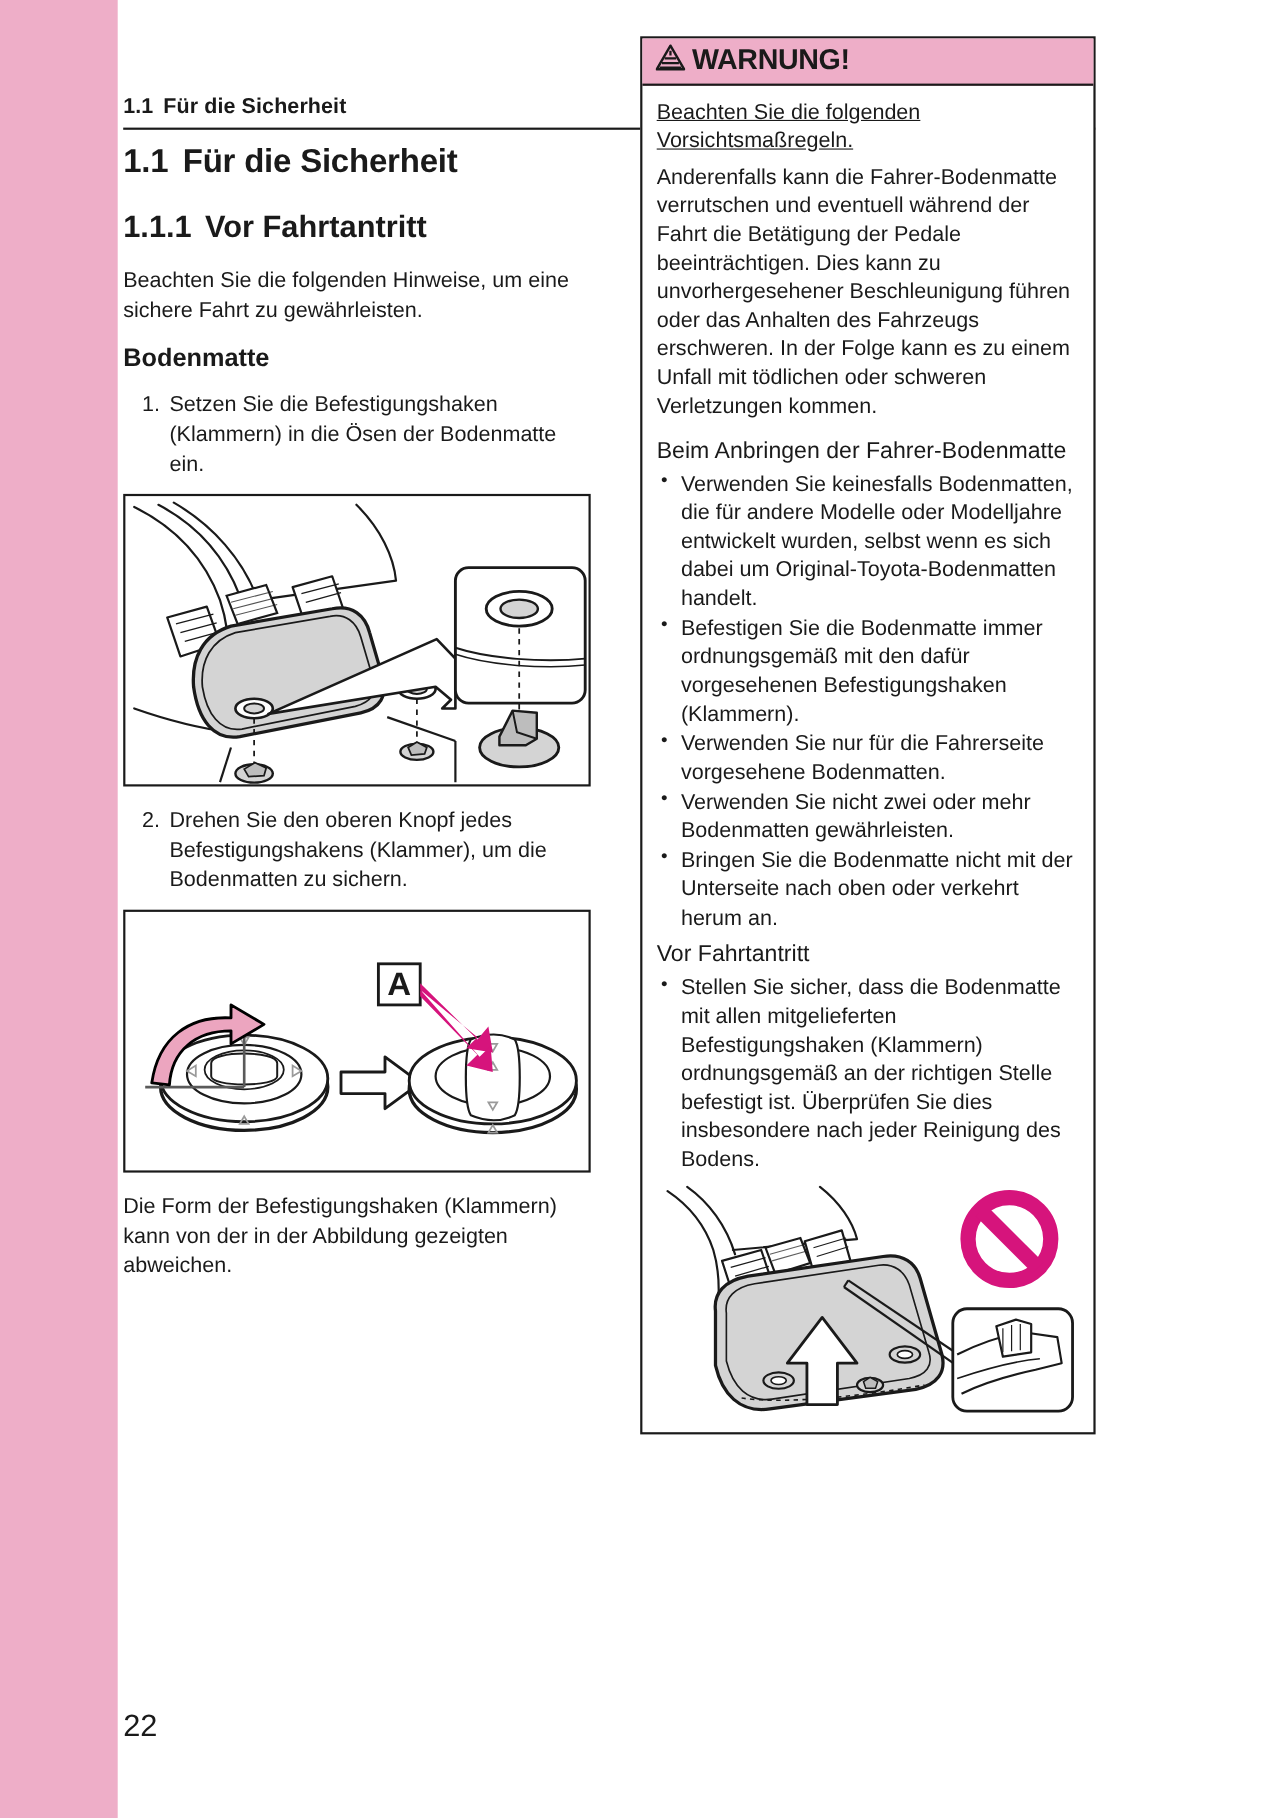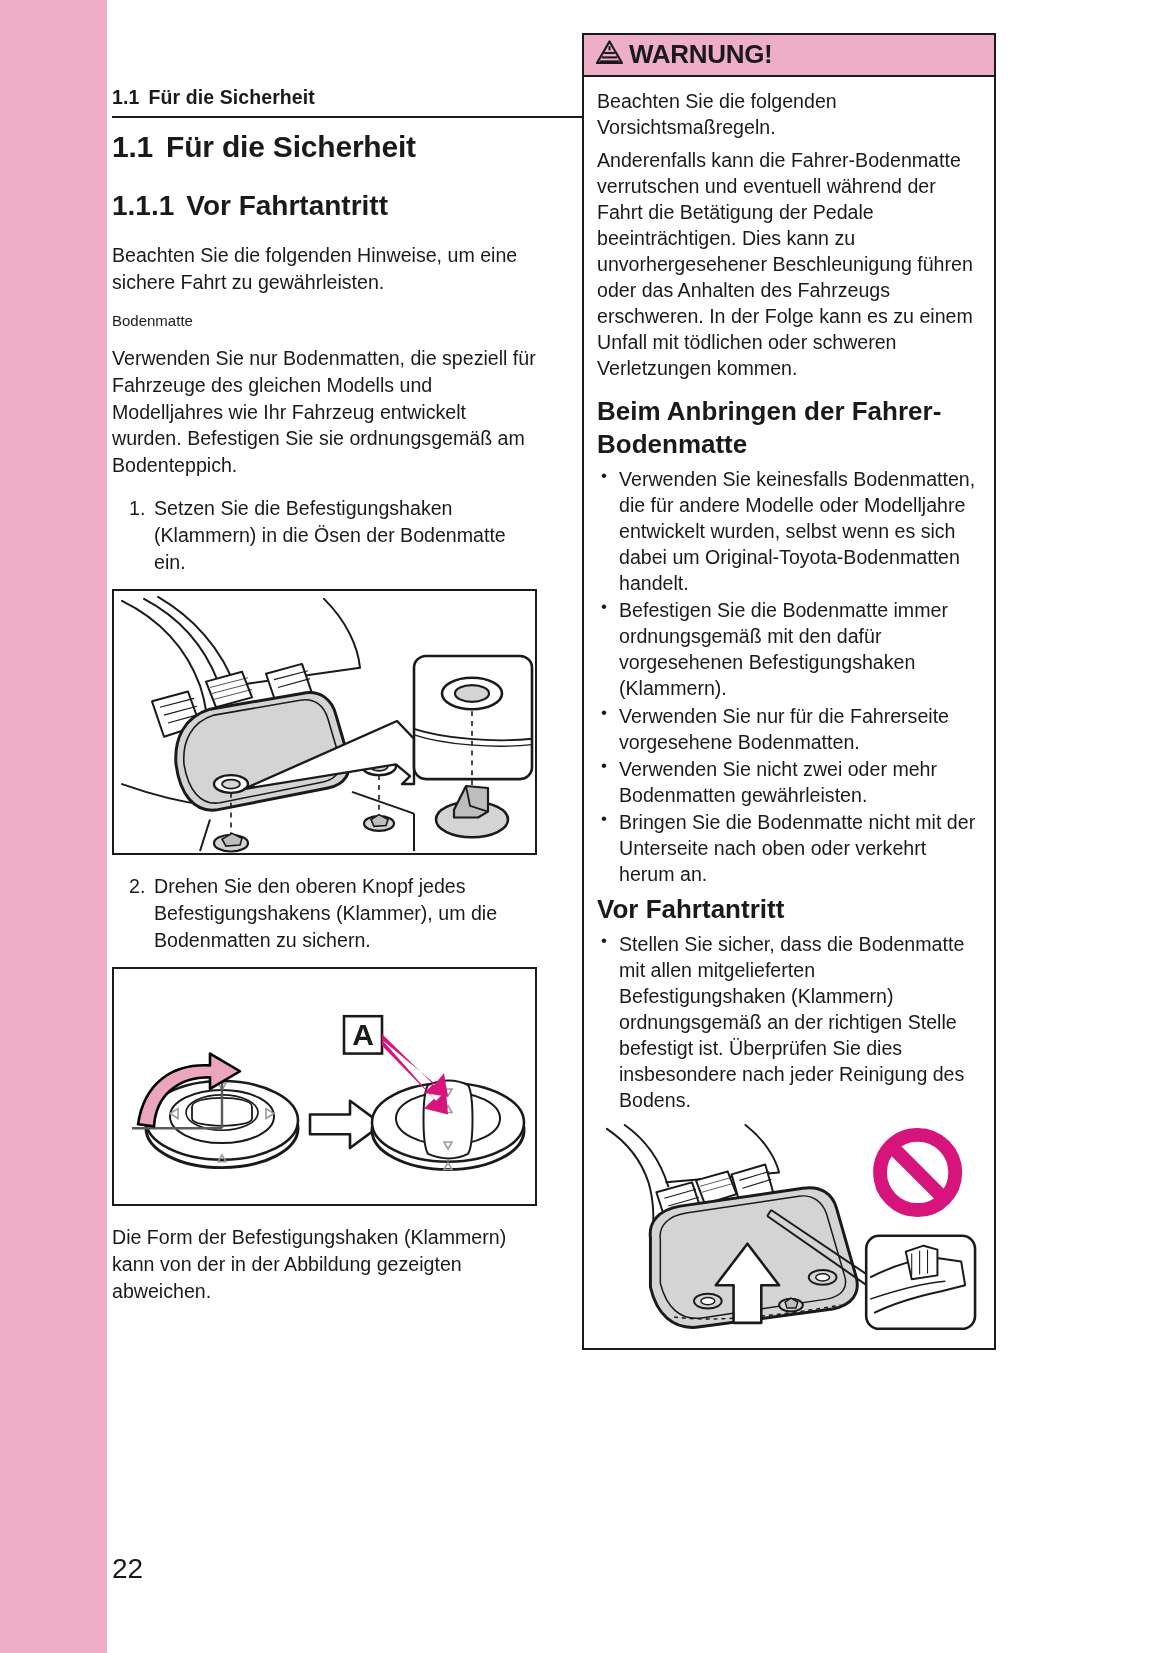--- a/index.html
+++ b/index.html
@@ -71,22 +71,22 @@
 
   h2.sub-title {
     margin: 0 0 20px 0;
     font-size: 28px;
     font-weight: bold;
   }
   h2.sub-title .num { margin-right: 12px; }
 
   h3.run-head {
     margin: 0 0 16px 0;
-    font-size: 15px;
-    font-weight: normal;
+    font-size: 23px;
+    font-weight: bold;
   }
 
   p.body-text {
     margin: 0 0 17px 0;
     font-size: 19.6px;
     line-height: 1.36;
   }
 
   ol.steps {
     margin: 0 0 14px 0;
@@ -160,25 +160,25 @@
     line-height: 1.05;
   }
   .warn-body {
     padding: 11px 13px 14px 13px;
   }
   .warn-body p {
     margin: 0 0 13px 0;
     font-size: 19.6px;
     line-height: 1.33;
   }
-  .warn-body p.tight { margin-bottom: 7px; }
+  .warn-body p.tight { margin-bottom: 7px; text-decoration: underline; }
   .warn-body h4 {
     margin: 2px 0 4px 0;
-    font-size: 26px;
-    font-weight: bold;
+    font-size: 21px;
+    font-weight: normal;
     line-height: 1.3;
   }
   ul.warn-list {
     margin: 0 0 6px 0;
     padding: 0;
     list-style: none;
   }
   ul.warn-list li {
     position: relative;
     padding-left: 22px;
@@ -220,21 +220,20 @@
     </h1>
 
     <h2 class="sub-title">
       <span class="num">1.1.1</span><span>Vor Fahrtantritt</span>
     </h2>
 
     <p class="body-text">Beachten Sie die folgenden Hinweise, um eine sichere Fahrt zu gewährleisten.</p>
 
     <h3 class="run-head">Bodenmatte</h3>
 
-    <p class="body-text">Verwenden Sie nur Bodenmatten, die speziell für Fahrzeuge des gleichen Modells und Modelljahres wie Ihr Fahrzeug entwickelt wurden. Befestigen Sie sie ordnungsgemäß am Bodenteppich.</p>
 
     <ol class="steps">
       <li>
         <span class="marker">1.</span>
         <span>Setzen Sie die Befestigungshaken (Klammern) in die Ösen der Bodenmatte ein.</span>
       </li>
     </ol>
 
     <div class="figure" style="height:266px;">
       <svg viewBox="0 0 421 266" preserveAspectRatio="none">

